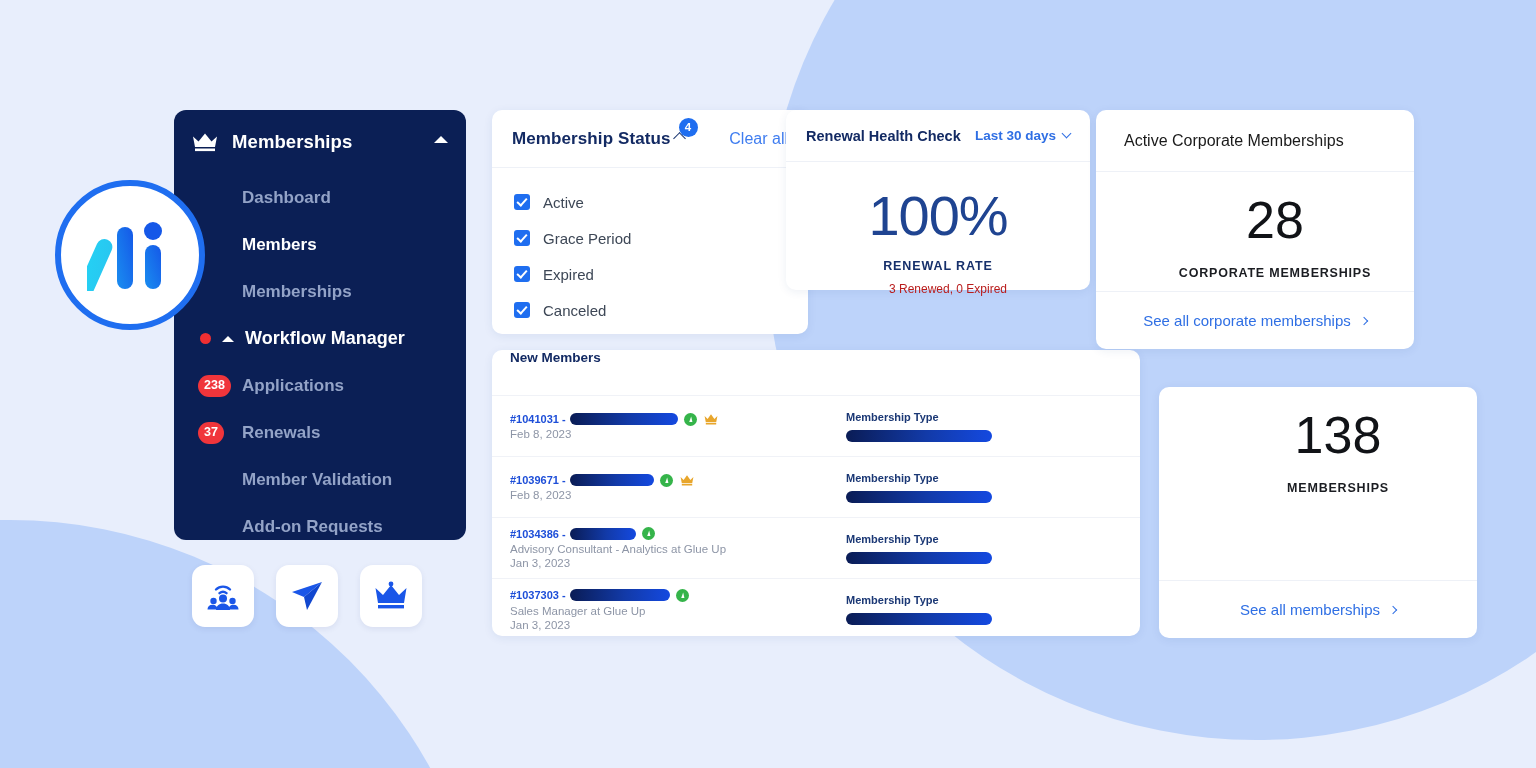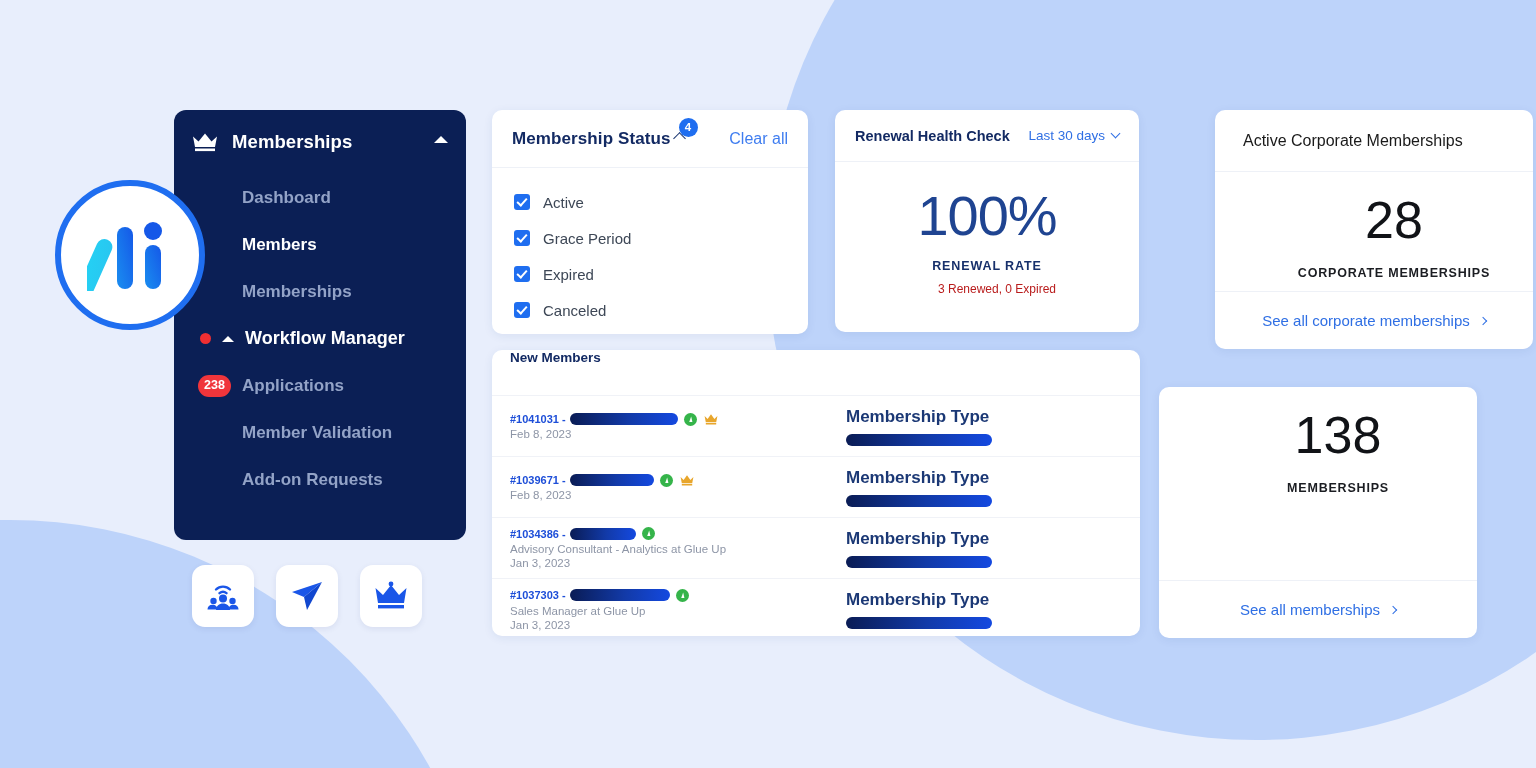--- a/index.html
+++ b/index.html
@@ -121,24 +121,24 @@
     margin-right: 13px; flex: 0 0 auto; position: relative;
   }
   .cbox::after {
     content: ""; position: absolute; left: 5px; top: 2px;
     width: 4px; height: 8px; border: solid #fff;
     border-width: 0 2px 2px 0; transform: rotate(42deg);
   }
   .check-label { font-size: 15px; color: #3d4756; }
 
   
-  .renew-card { left: 835px; top: 110px; width: 304px; height: 222px; }
+  .renew-card { left: 786px; top: 110px; width: 304px; height: 180px; }
   .renew-head { height: 52px; }
   .renew-title { font-size: 14.5px; font-weight: 700; color: #132a63; }
-  .range-sel { font-size: 13.5px; color: #2f6fe4; font-weight: 400; display: flex; align-items: center; }
+  .range-sel { font-size: 13.5px; color: #2f6fe4; font-weight: 700; display: flex; align-items: center; }
   .chev-dn-sm {
     display: inline-block; width: 7px; height: 7px; margin-left: 7px;
     border-right: 1.5px solid #2f6fe4; border-bottom: 1.5px solid #2f6fe4;
     transform: rotate(45deg); position: relative; top: -2px;
   }
   .renew-body { text-align: center; padding-top: 26px; }
   .renew-pct { font-size: 56px; font-weight: 400; color: #1f4491; line-height: 1; letter-spacing: -1px; }
   .renew-rate-lbl { font-size: 12.5px; font-weight: 700; color: #17306b; letter-spacing: .9px; margin-top: 15px; }
   .renew-sub { font-size: 12px; color: #b91c1c; margin-top: 9px; margin-left: 20px; }
 
@@ -159,28 +159,28 @@
     background: linear-gradient(90deg, #0a1c55 0%, #123aa8 55%, #1449e0 100%);
   }
   .ico-green {
     width: 13px; height: 13px; border-radius: 50%; background: #35b44a;
     margin-left: 6px; flex: 0 0 auto; display: flex; align-items: center; justify-content: center;
   }
   .ico-crown { margin-left: 7px; flex: 0 0 auto; line-height: 0; }
   .mjob { font-size: 11.5px; color: #8d95a6; margin-top: 3px; }
   .mdate { font-size: 11.5px; color: #8d95a6; margin-top: 2px; }
   .mrow-right { flex: 1 1 auto; padding-left: 18px; }
-  .mtype-lbl { font-size: 17px; font-weight: 700; color: #1b3875; }
+  .mtype-lbl { font-size: 11px; font-weight: 700; color: #1b3875; }
   .mtype-bar {
     height: 12px; width: 146px; border-radius: 7px; margin-top: 7px;
     background: linear-gradient(90deg, #0a1c55 0%, #123aa8 55%, #1449e0 100%);
   }
 
   
-  .stat-card { left: 1215px; top: 110px; width: 318px; height: 239px; }
+  .stat-card { left: 1096px; top: 110px; width: 318px; height: 239px; }
   .stat-card2 { left: 1159px; top: 387px; width: 318px; height: 251px; }
   .stat-head { height: 62px; display: flex; align-items: center; padding: 0 28px; border-bottom: 1px solid #eef1f7; }
   .stat-head-title { font-size: 16px; font-weight: 400; color: #1a1a1a; }
   .stat-body { text-align: center; padding-top: 22px; margin-left: 40px; }
   .stat-num { font-size: 52px; font-weight: 400; color: #111317; line-height: 1; }
   .stat-lbl { font-size: 12.5px; font-weight: 600; color: #1b1d22; letter-spacing: .8px; margin-top: 20px; }
   .stat-foot {
     position: absolute; left: 0; right: 0; bottom: 0; height: 58px;
     border-top: 1px solid #eef1f7;
     display: flex; align-items: center; justify-content: center;
@@ -225,20 +225,24 @@
 
     <div class="nav-group">
       <span class="dot"></span>
       <span class="mini-caret"></span>
       <span>Workflow Manager</span>
     </div>
 
     <div class="nav-item">
       <span class="badge-pill">238</span>
       <span>Applications</span>
+    </div>
+    <div class="nav-item">
+      <span class="badge-pill">37</span>
+      <span>Renewals</span>
     </div>
     <div class="nav-item">
       <span>Member Validation</span>
     </div>
     <div class="nav-item">
       <span>Add-on Requests</span>
     </div>
   </div>
 
   <div class="logo">

